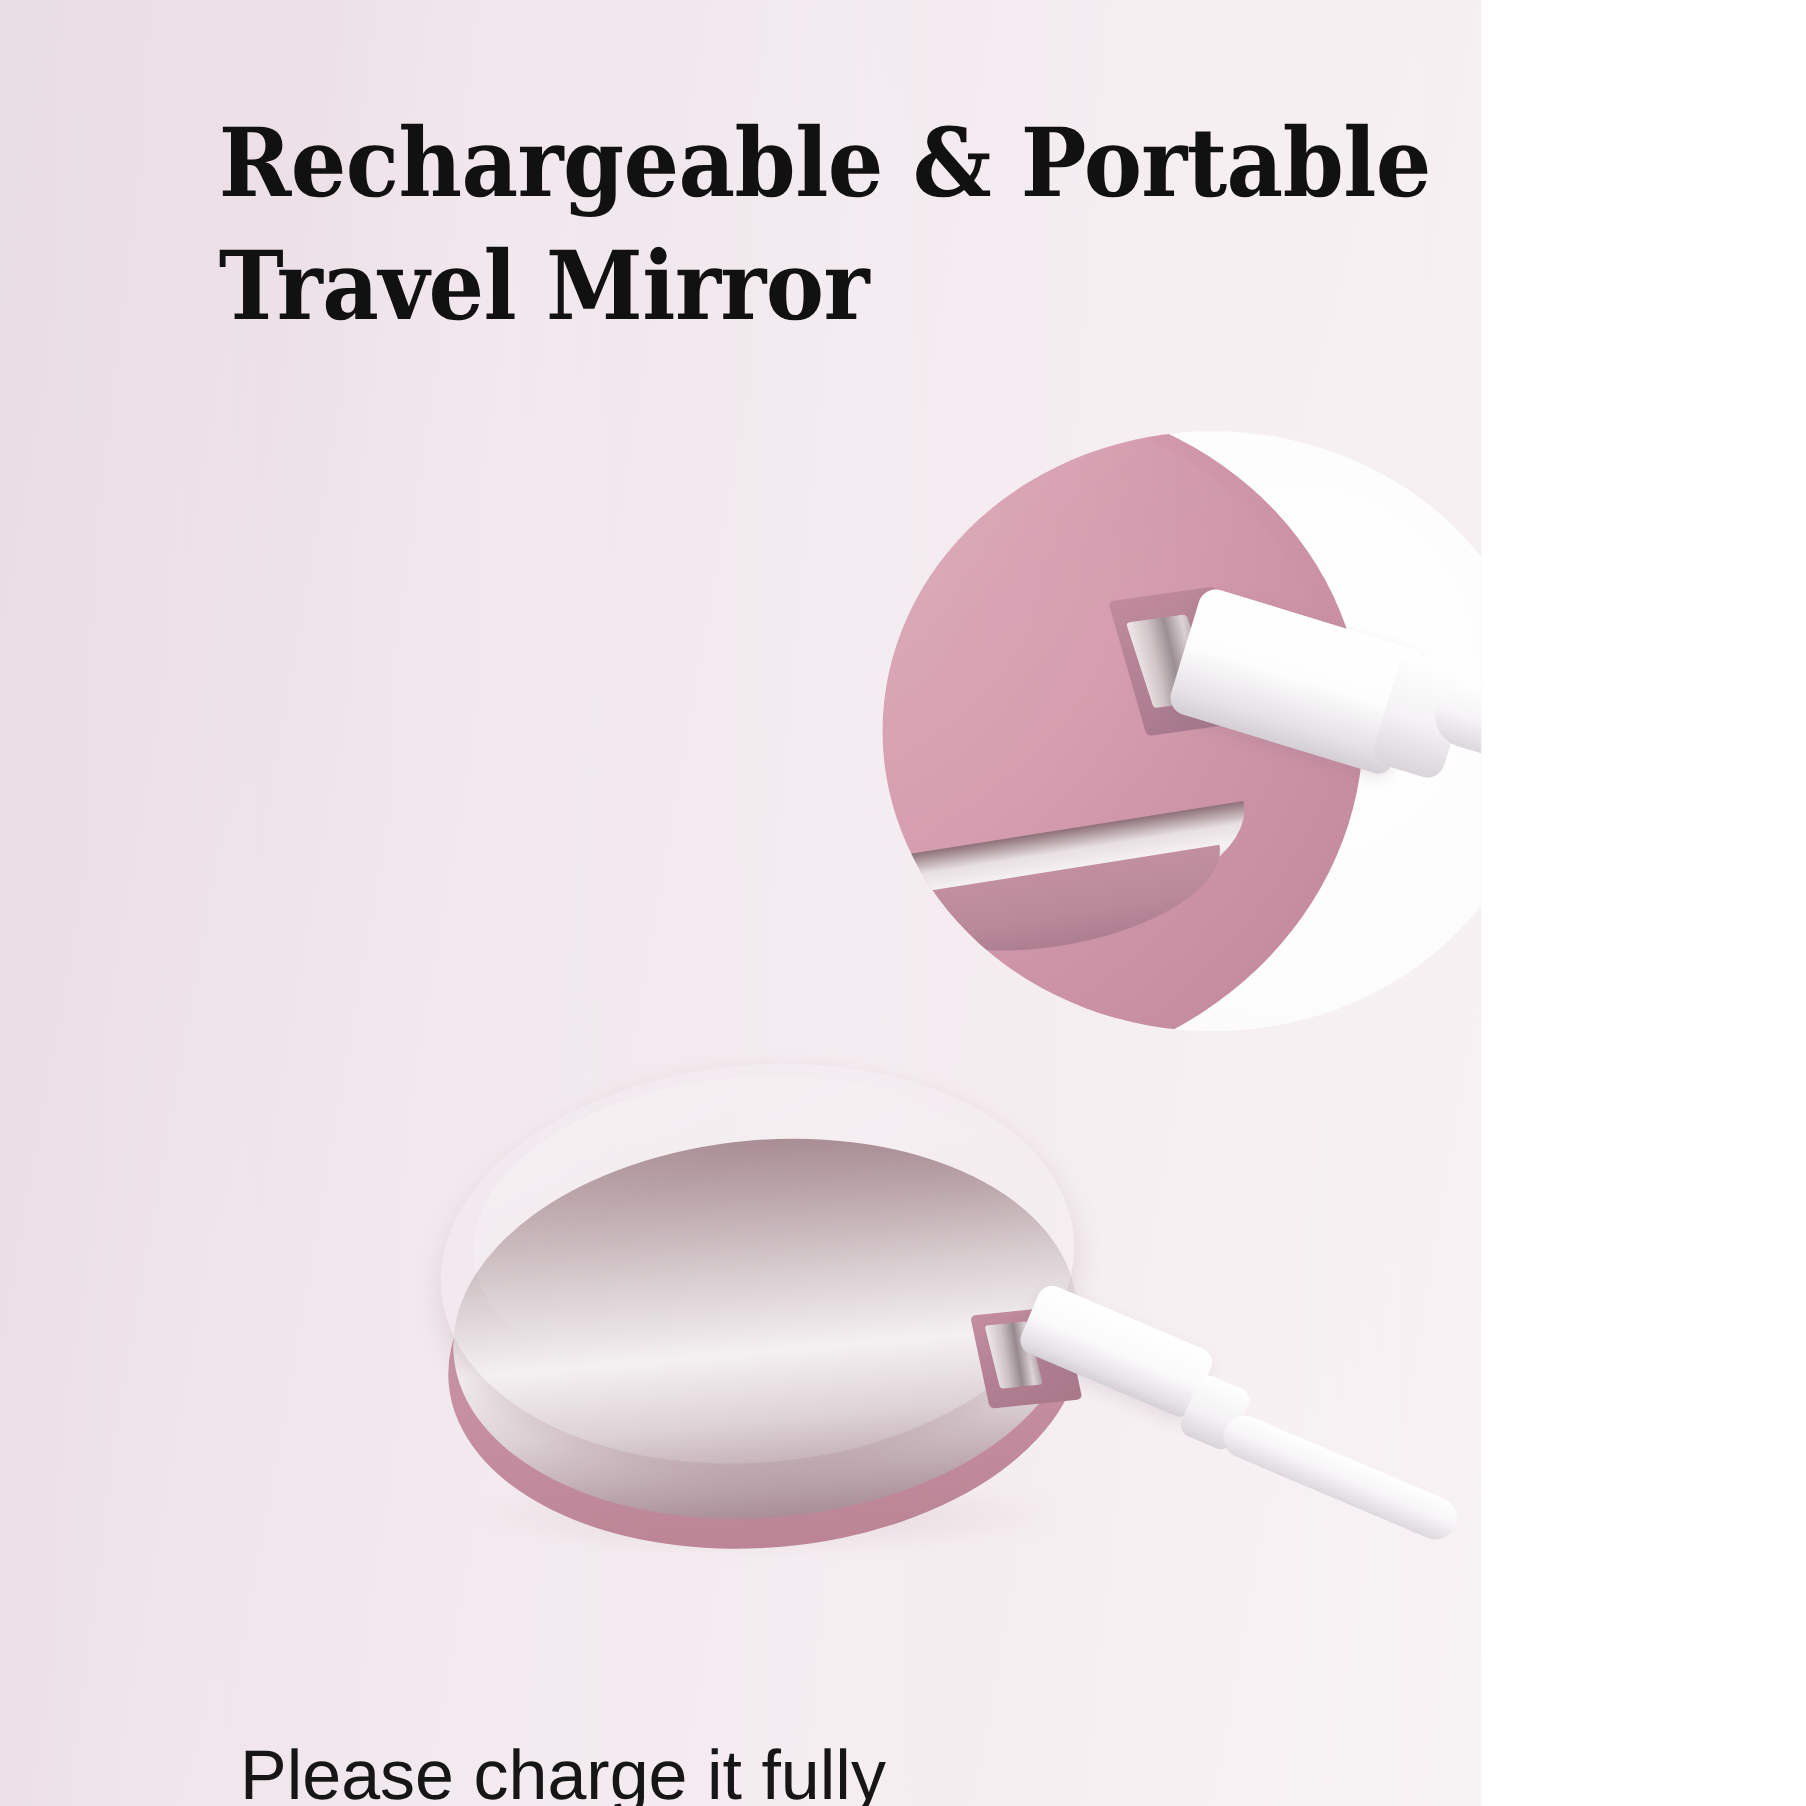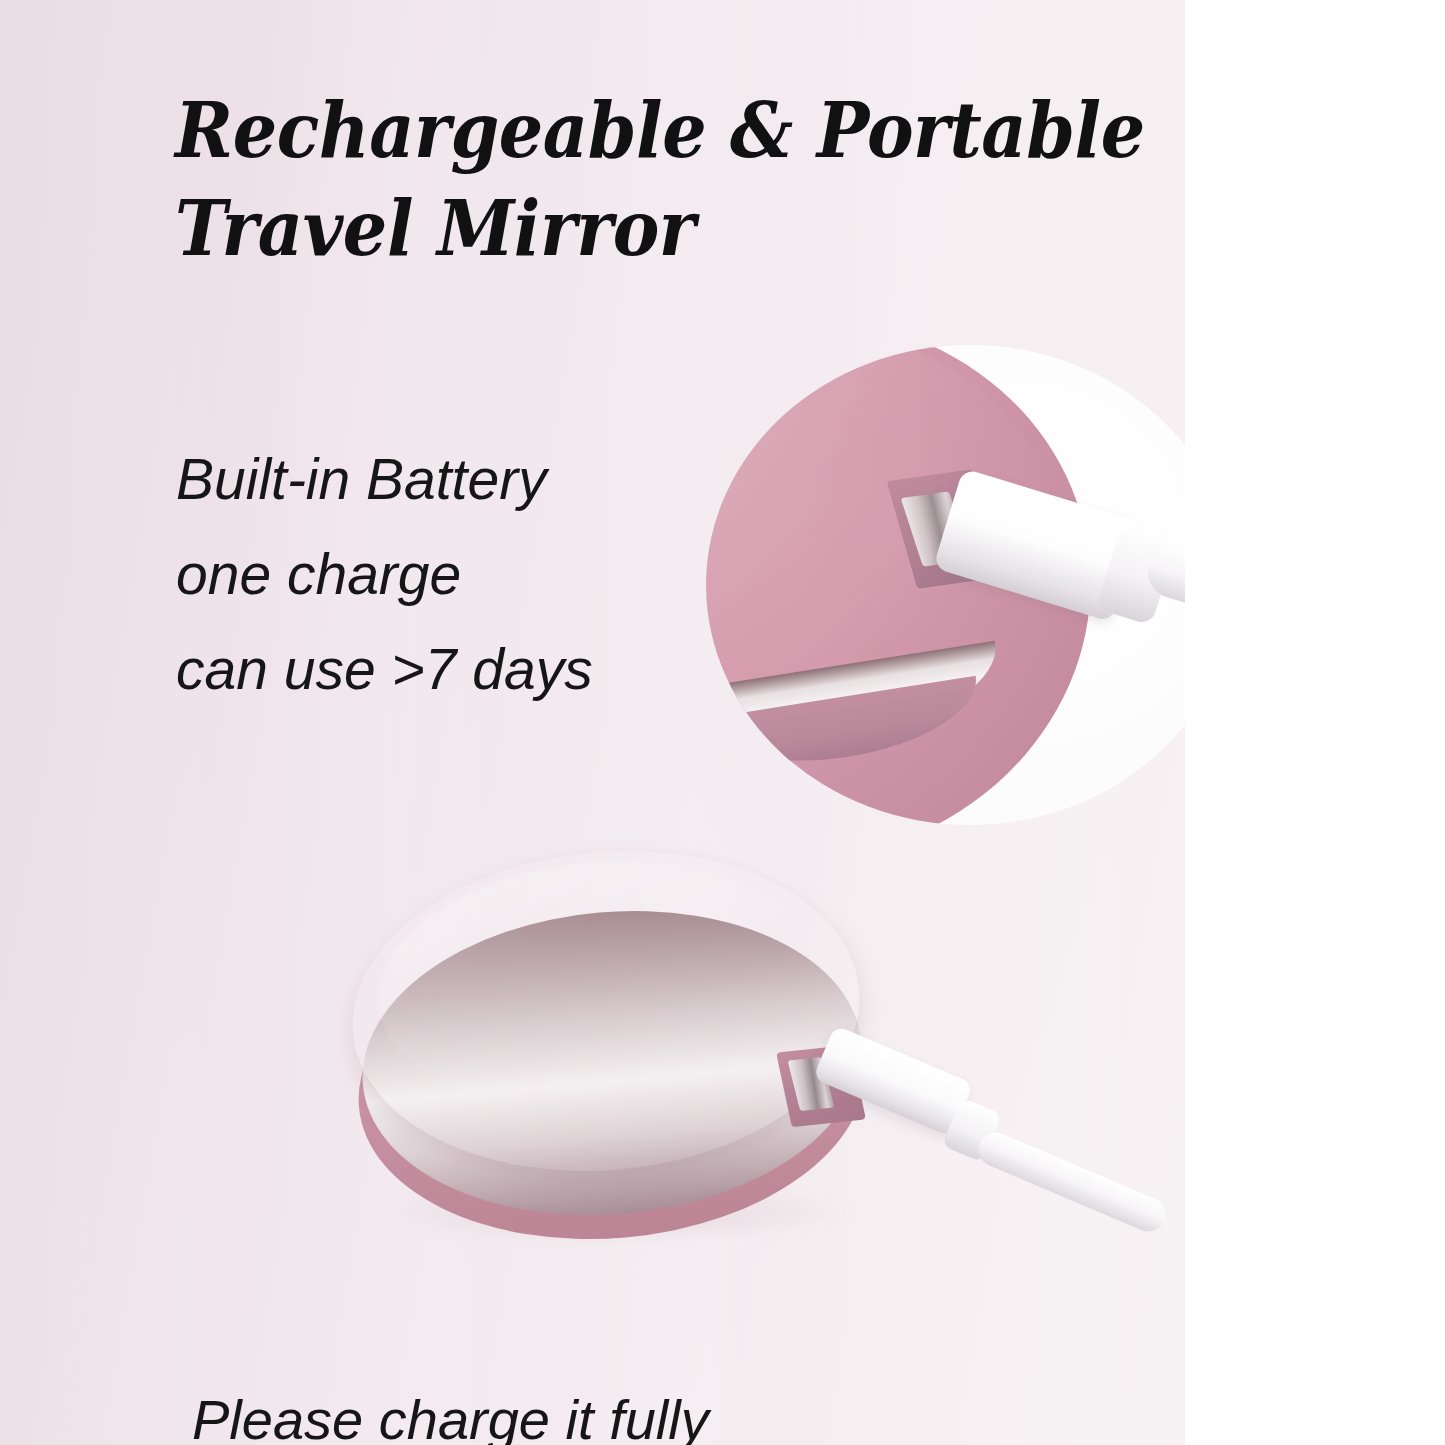--- a/index.html
+++ b/index.html
@@ -16,21 +16,20 @@
     background:
       linear-gradient(100deg,
         #e9dde4 0%,
         #ecdfe6 14%,
         #f0e6ec 30%,
         #f2eaee 46%,
         #f4ecf0 60%,
         #f5eef1 74%,
         #f6f0f2 86%,
         #f7f2f4 100%);
-    font-style: italic;
   }
   
   #sheen {
     position: absolute;
     inset: 0;
     background:
       linear-gradient(90deg,
         rgba(255,255,255,0.00) 0%,
         rgba(255,255,255,0.05) 12%,
         rgba(255,255,255,0.00) 20%,
@@ -315,23 +314,20 @@
 </head>
 <body>
 
 <div id="stage">
 
   <div id="sheen"></div>
 
   <div class="headline">Rechargeable &amp; Portable
 Travel Mirror</div>
 
-  <div class="feature-text">Built-in Battery
-one charge
-can use &gt;7 days</div>
 
   <div id="inset">
     <div id="inset-mirror"></div>
     <div id="inset-mirror-sheen"></div>
     <div id="inset-seam"></div>
     <div id="inset-base"></div>
     <div id="inset-port"></div>
     <div id="inset-port-metal"></div>
     <div id="inset-plug"></div>
     <div id="inset-plug-collar"></div>

